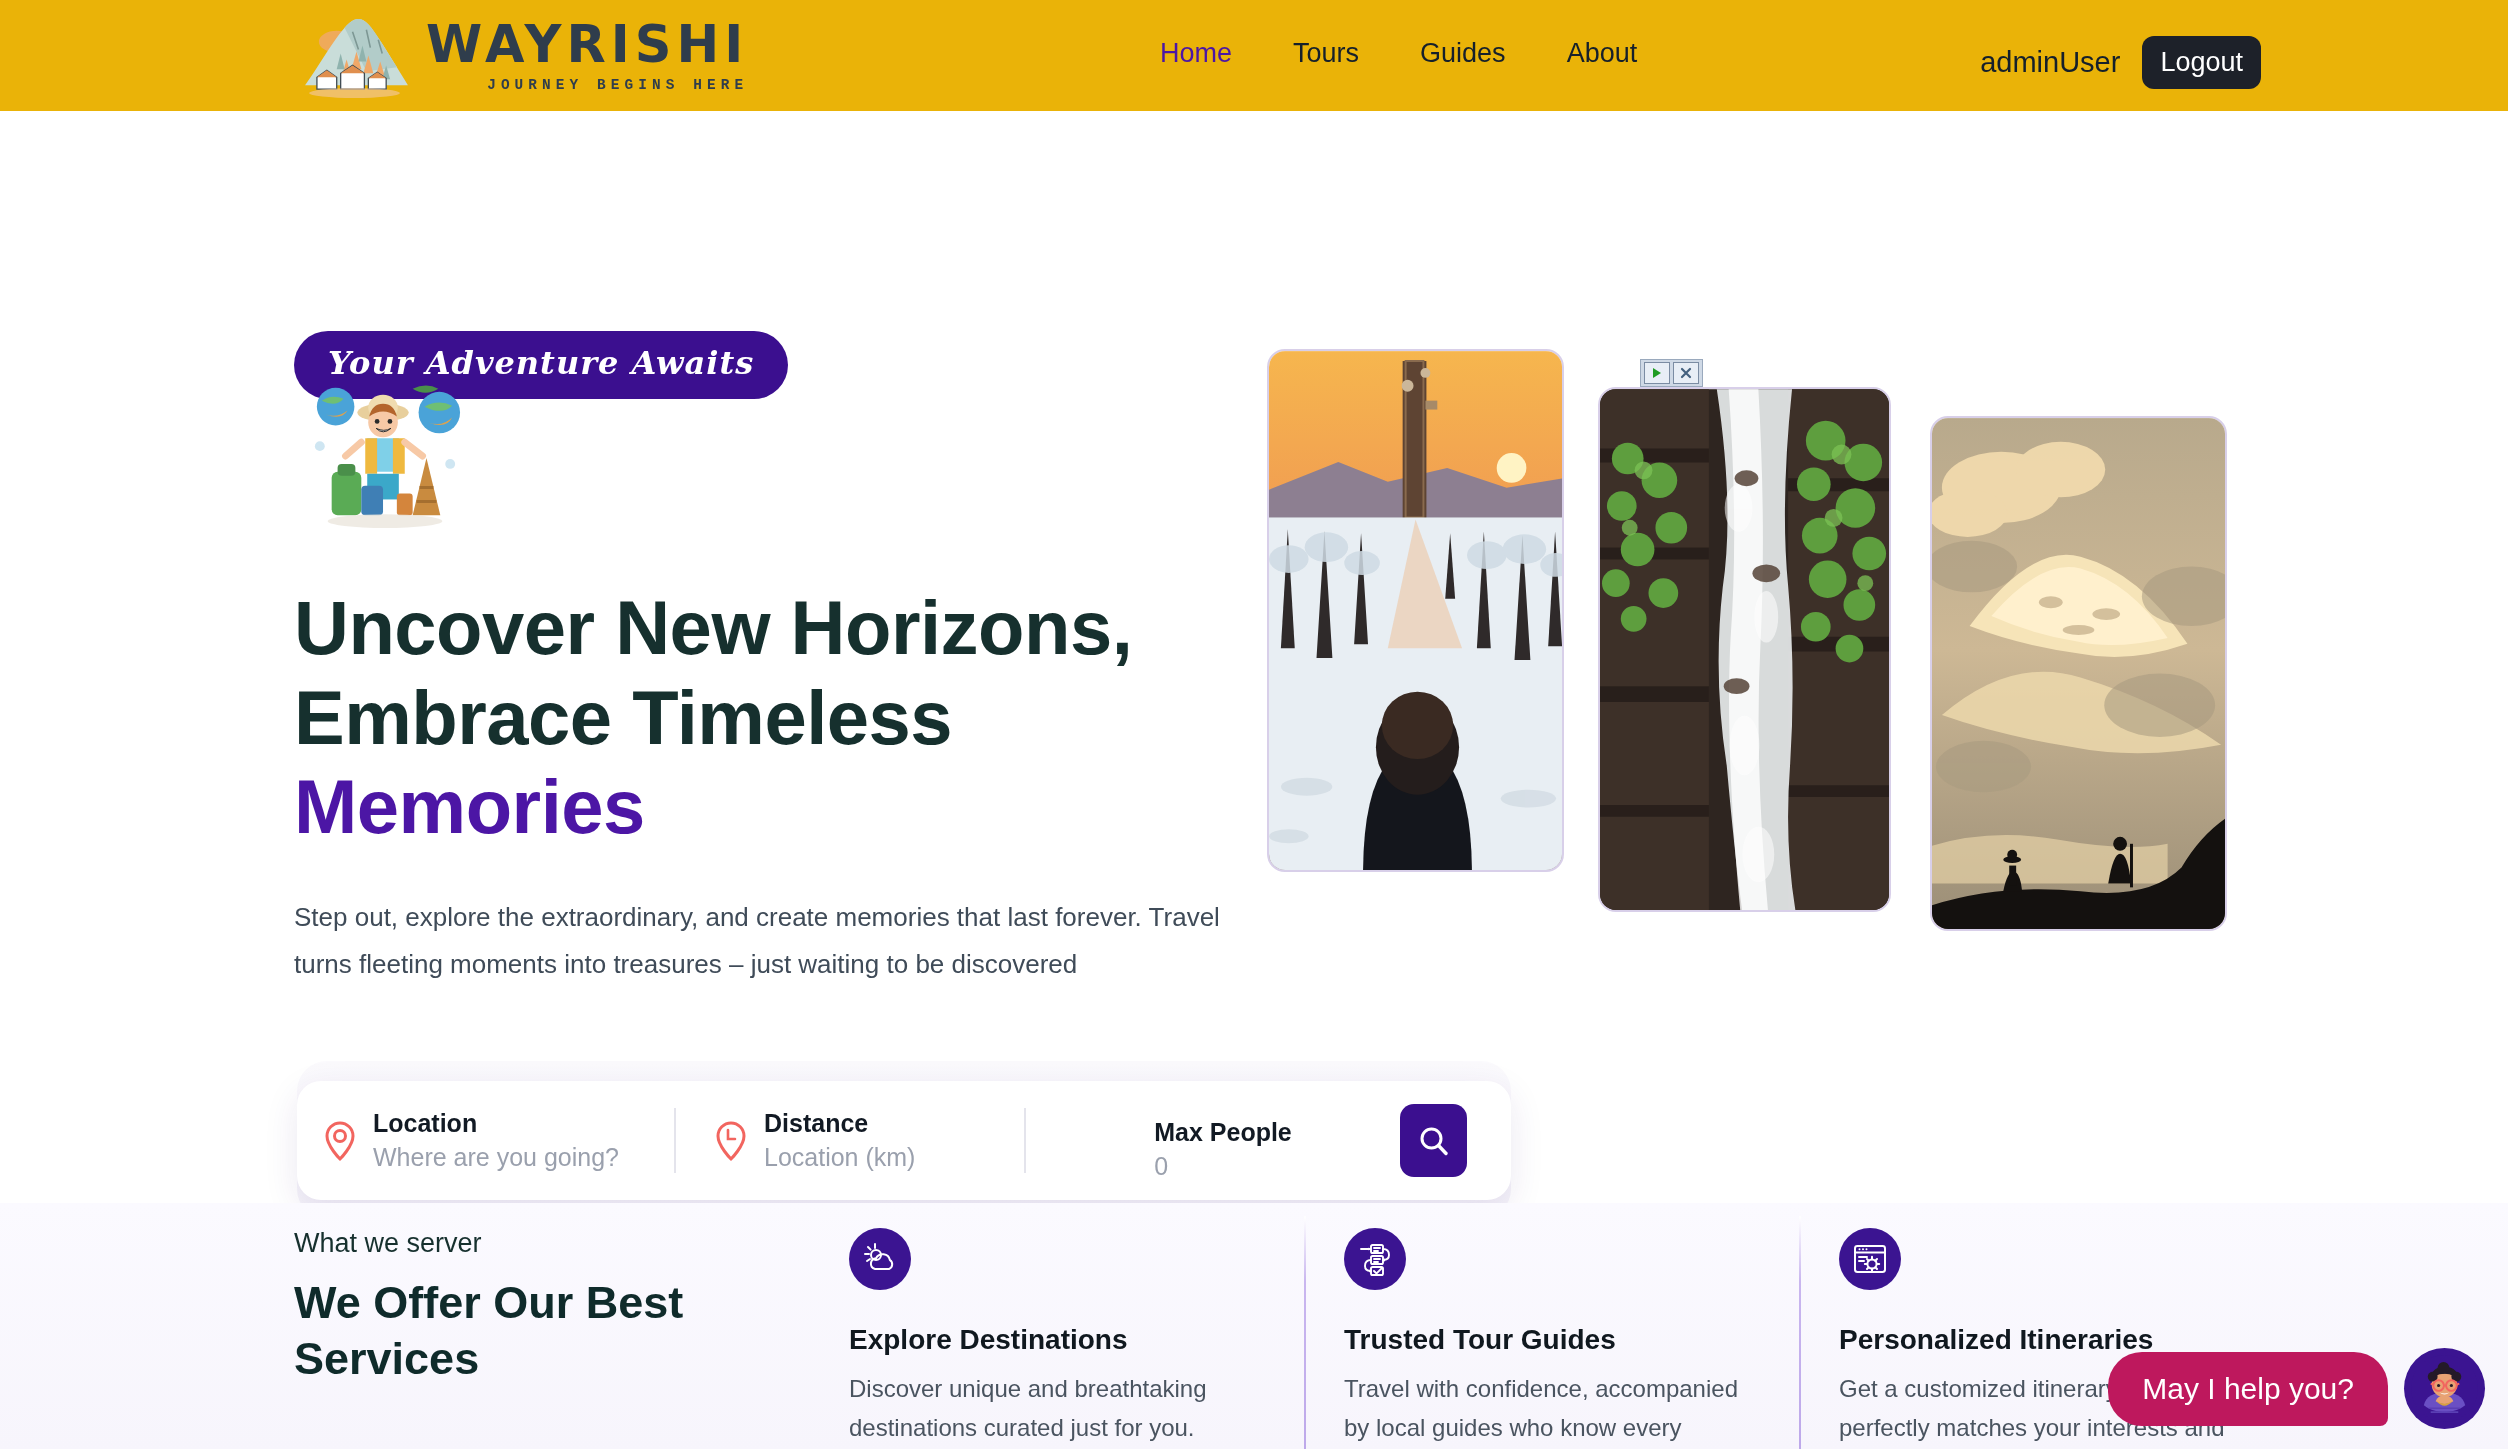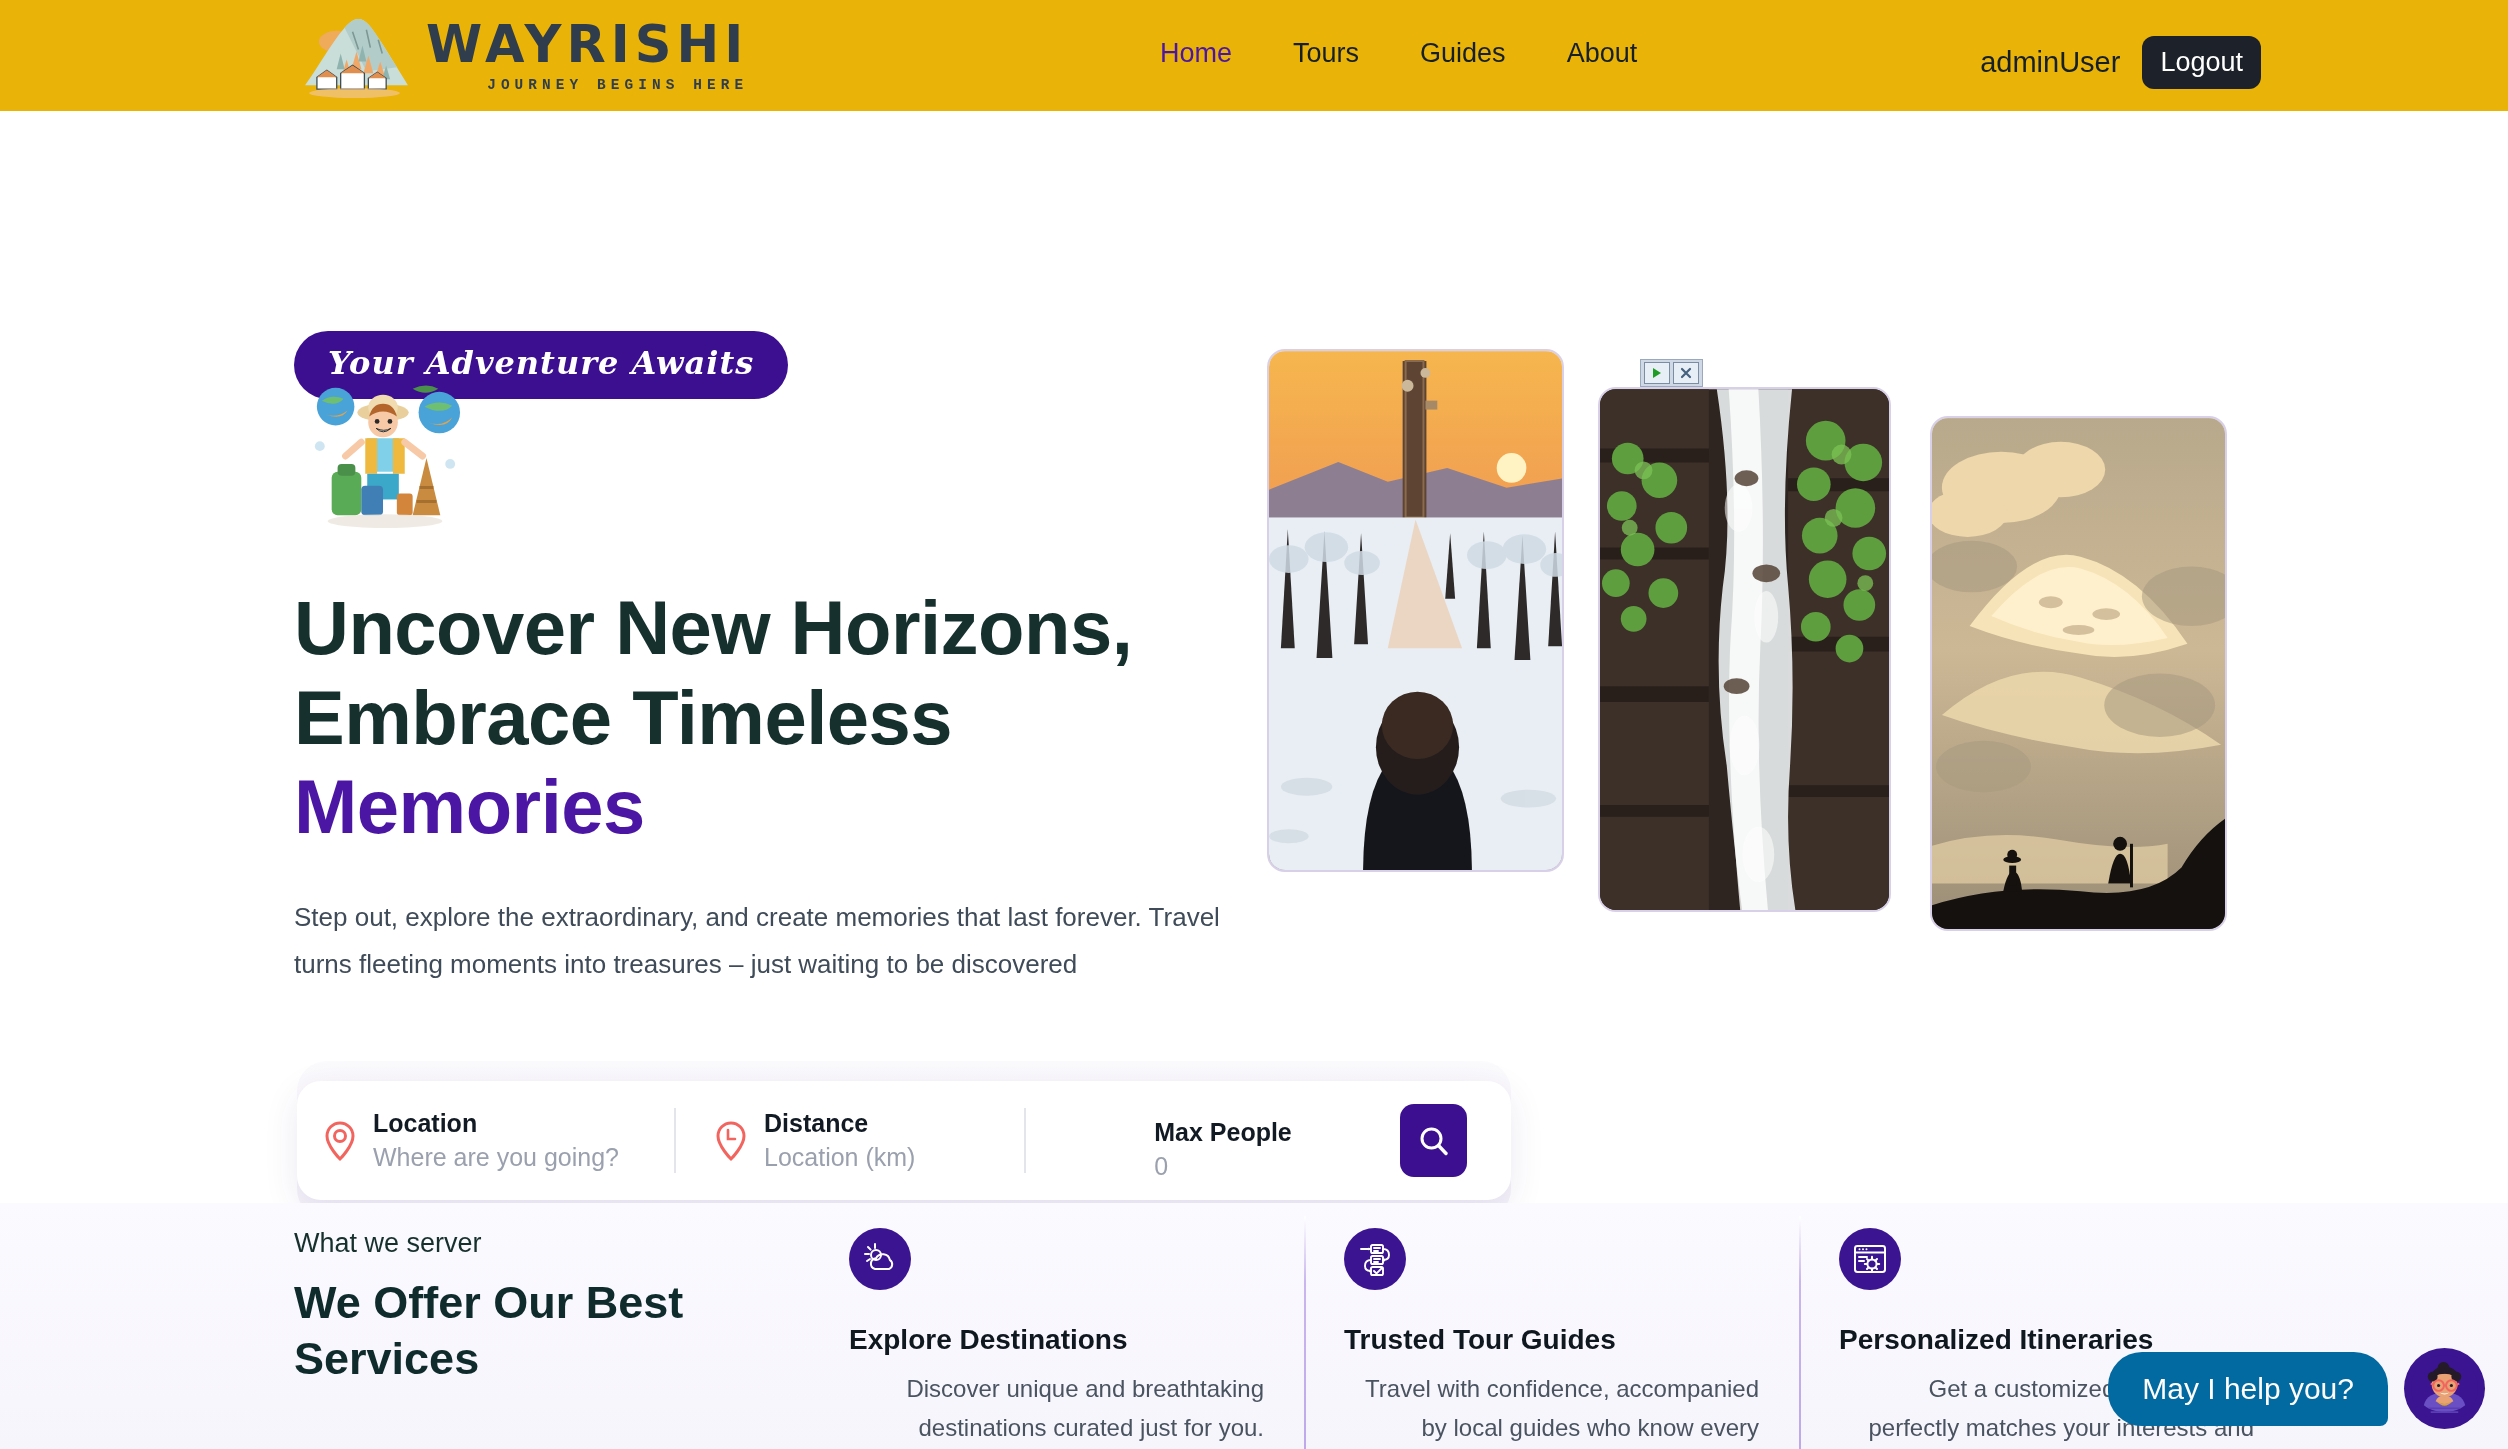--- a/index.html
+++ b/index.html
@@ -137,28 +137,28 @@
     content:""; position:absolute; left:0; top:-12px;
     width:2px; height:297px;
     background:linear-gradient(180deg,#ffffff 0%,#c9b6ef 22%,#b9a3e8 100%);
     border-radius:2px;
   }
   .svc-icon{
     width:62px; height:62px; border-radius:50%;
     background:#3b1491; display:flex; align-items:center; justify-content:center;
   }
   .svc-name{ margin-top:34px; font-size:28px; font-weight:700; color:#10181f; }
-  .svc-desc{ margin-top:14px; font-size:24px; line-height:1.62; color:#4a5460;text-align:right; }
+  .svc-desc{ margin-top:14px; font-size:24px; line-height:1.62; color:#4a5460; }
   
   .chat{
     position:absolute; right:24px; bottom:20px;
     display:flex; align-items:center; gap:16px; z-index:60;
   }
   .chat-bubble{
-    background:#0369a1; color:#ffffff;
+    background:#be185d; color:#ffffff;
     padding:20px 34px; border-radius:34px 34px 8px 34px;
     font-size:30px; white-space:nowrap;
   }
   .chat-avatar{
     width:81px; height:81px; border-radius:50%;
     background:#3b1491; display:flex; align-items:center; justify-content:center;
     cursor:pointer;
   }
 </style>
 </head>

